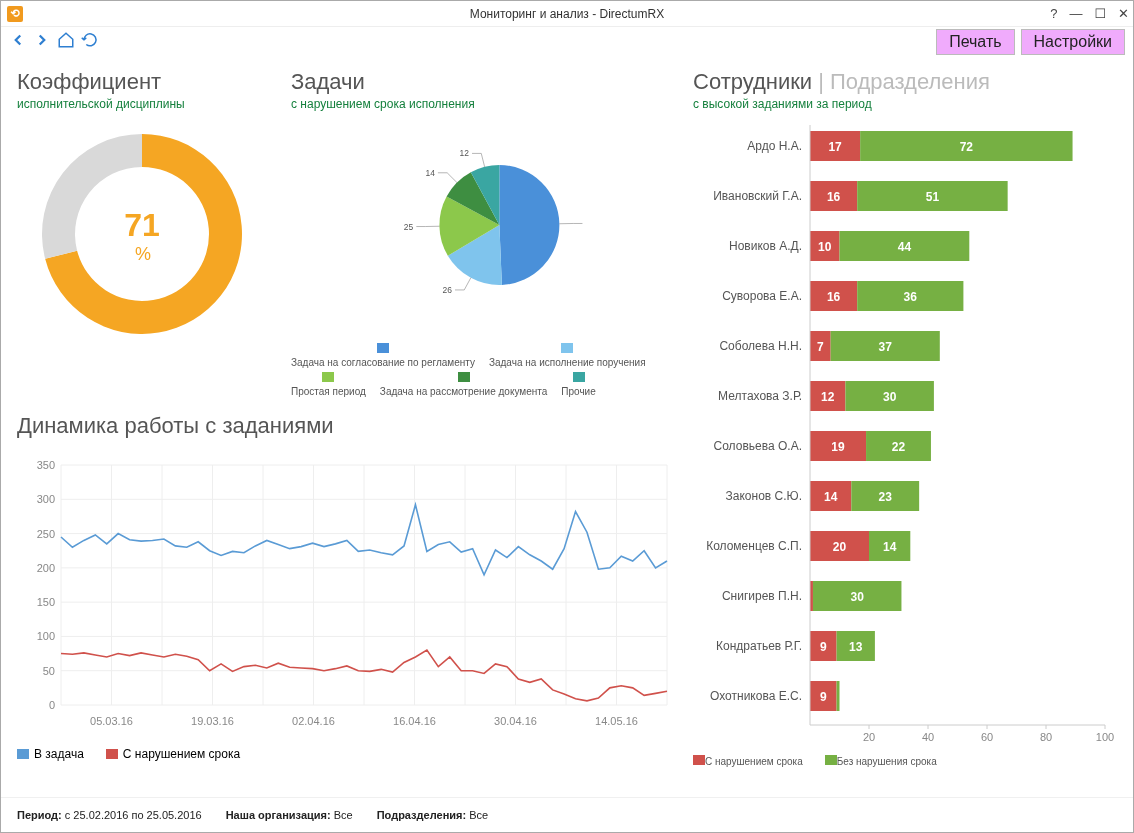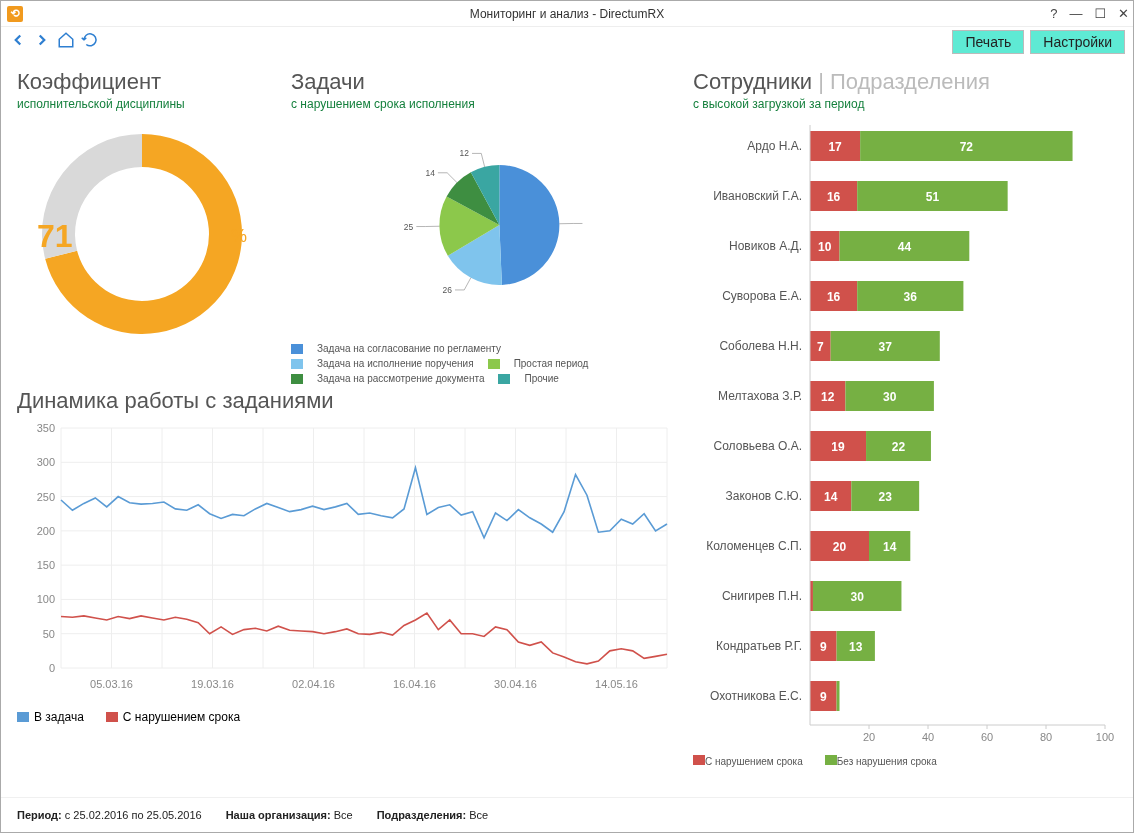--- a/index.html
+++ b/index.html
@@ -6,41 +6,41 @@
 body { background: #fff; width: 1134px; height: 833px; overflow: hidden; display: flex; flex-direction: column; border: 1px solid #aaa; }
 .titlebar { height: 26px; background: #fff; display: flex; align-items: center; justify-content: center; position: relative; border-bottom: 1px solid #eee; }
 .titlebar .app-icon { position: absolute; left: 6px; width: 16px; height: 16px; background: #f19a1e; border-radius: 2px; display: flex; align-items: center; justify-content: center; color: #fff; font-size: 11px; font-weight: bold; }
 .titlebar .title { font-size: 12px; color: #333; }
 .titlebar .win-controls { position: absolute; right: 4px; display: flex; gap: 12px; font-size: 13px; color: #444; }
 .titlebar .win-controls span { cursor: default; }
 .toolbar { height: 30px; display: flex; align-items: center; padding: 0 8px; justify-content: space-between; }
 .toolbar-left { display: flex; align-items: center; gap: 6px; }
 .toolbar-left svg { width: 18px; height: 18px; }
 .toolbar-right { display: flex; gap: 6px; }
-.btn { padding: 3px 12px; font-size: 14px; background: #5eead4; border: 1px solid #bbb; color: #222; }
+.btn { padding: 3px 12px; font-size: 16px; background: #f0abfc; border: 1px solid #bbb; color: #222; }
 .main { flex: 1; display: flex; padding: 12px 16px 4px 16px; gap: 16px; }
 .left-col { flex: 0 0 655px; display: flex; flex-direction: column; }
 .right-col { flex: 1; display: flex; flex-direction: column; }
 h2 { font-size: 22px; font-weight: 300; color: #555; }
 .sub { font-size: 12px; color: #15803d; margin-top: 2px; }
-.top-row { display: flex; gap: 24px; margin-bottom: 4px; }
+.top-row { display: flex; gap: 24px; margin-bottom: 16px; }
 .donut-block, .pie-block { display: flex; flex-direction: column; }
 .donut-block { flex: 0 0 250px; }
 .pie-block { flex: 1; }
 .donut-chart { position: relative; margin-top: 18px; align-self: center; }
 .donut-chart svg { width: 210px; height: 210px; }
-.donut-center { position: absolute; inset: 0; display: flex; align-items: center; justify-content: space-between; flex-direction: row; }
+.donut-center { position: absolute; inset: 0; display: flex; align-items: center; justify-content: center; flex-direction: column; }
 .donut-val { font-size: 32px; font-weight: bold; color: #f5a623; }
 .donut-pct { font-size: 18px; color: #f5a623; margin-left: 2px; }
 .pie-chart { margin-top: 14px; align-self: center; }
 .pie-chart svg { width: 200px; height: 200px; }
 .pie-legend { margin-top: 14px; font-size: 10px; color: #555; display: flex; flex-wrap: wrap; gap: 4px 14px; }
-.pie-legend .lg { display: flex; align-items: center; gap: 14px; }
+.pie-legend .lg { display: flex; align-items: center; gap: 4px; flex-direction: column; }
 .sw { width: 12px; height: 10px; display: inline-block; }
-.line-chart-block h2 { margin-bottom: 4px; }
+.line-chart-block h2 { margin-bottom: 16px; }
 .line-chart { position: relative; }
 .line-legend { margin-top: 8px; font-size: 12px; display: flex; gap: 22px; }
 .line-legend .lg { display: flex; align-items: center; gap: 5px; }
 .tabs-head { font-size: 22px; font-weight: 300; }
 .tabs-head .tab-act { color: #555; margin-top: 12px; }
 .tabs-head .tab-inact { color: #bbb; cursor: default; }
 .tabs-head .sep { color: #bbb; margin: 0 6px; }
 .bars-legend { margin-top: 10px; font-size: 10px; display: flex; gap: 22px; color: #555; }
 .bar-chart svg { width: 100%; }
 .statusbar { height: 35px; display: flex; align-items: center; padding: 0 16px; gap: 24px; font-size: 11px; color: #222; border-top: 1px solid #f0f0f0; }
@@ -196,21 +196,21 @@
             <span class="sw" style="background:#d0514b"></span>
             <span>С нарушением срока</span>
           </span>
       </div>
     </div>
   </div>
   <div class="right-col">
     <div class="tabs-head">
       <span class="tab-act">Сотрудники</span><span class="sep">|</span><span class="tab-inact">Подразделения</span>
     </div>
-    <div class="sub">с высокой загрузкой за период</div>
+    <div class="sub">с высокой заданиями за период</div>
     <div class="bar-chart">
       <svg viewBox="0 0 420 630" width="420" height="630" id="bar-svg">
           <text x="107" y="39" font-size="12" fill="#555" text-anchor="end">Ардо Н.А.</text>
           <rect x="115" y="20" width="50.150000000000006" height="30" fill="#d0514b"></rect>
           <text x="140.075" y="40" font-size="12" fill="#fff" text-anchor="middle" font-weight="bold">17</text>
           <rect x="165.15" y="20" width="212.4" height="30" fill="#76b043"></rect>
           <text x="271.35" y="40" font-size="12" fill="#fff" text-anchor="middle" font-weight="bold">72</text>
           <text x="107" y="89" font-size="12" fill="#555" text-anchor="end">Ивановский Г.А.</text>
           <rect x="115" y="70" width="47.2" height="30" fill="#d0514b"></rect>
           <text x="138.6" y="90" font-size="12" fill="#fff" text-anchor="middle" font-weight="bold">16</text>

